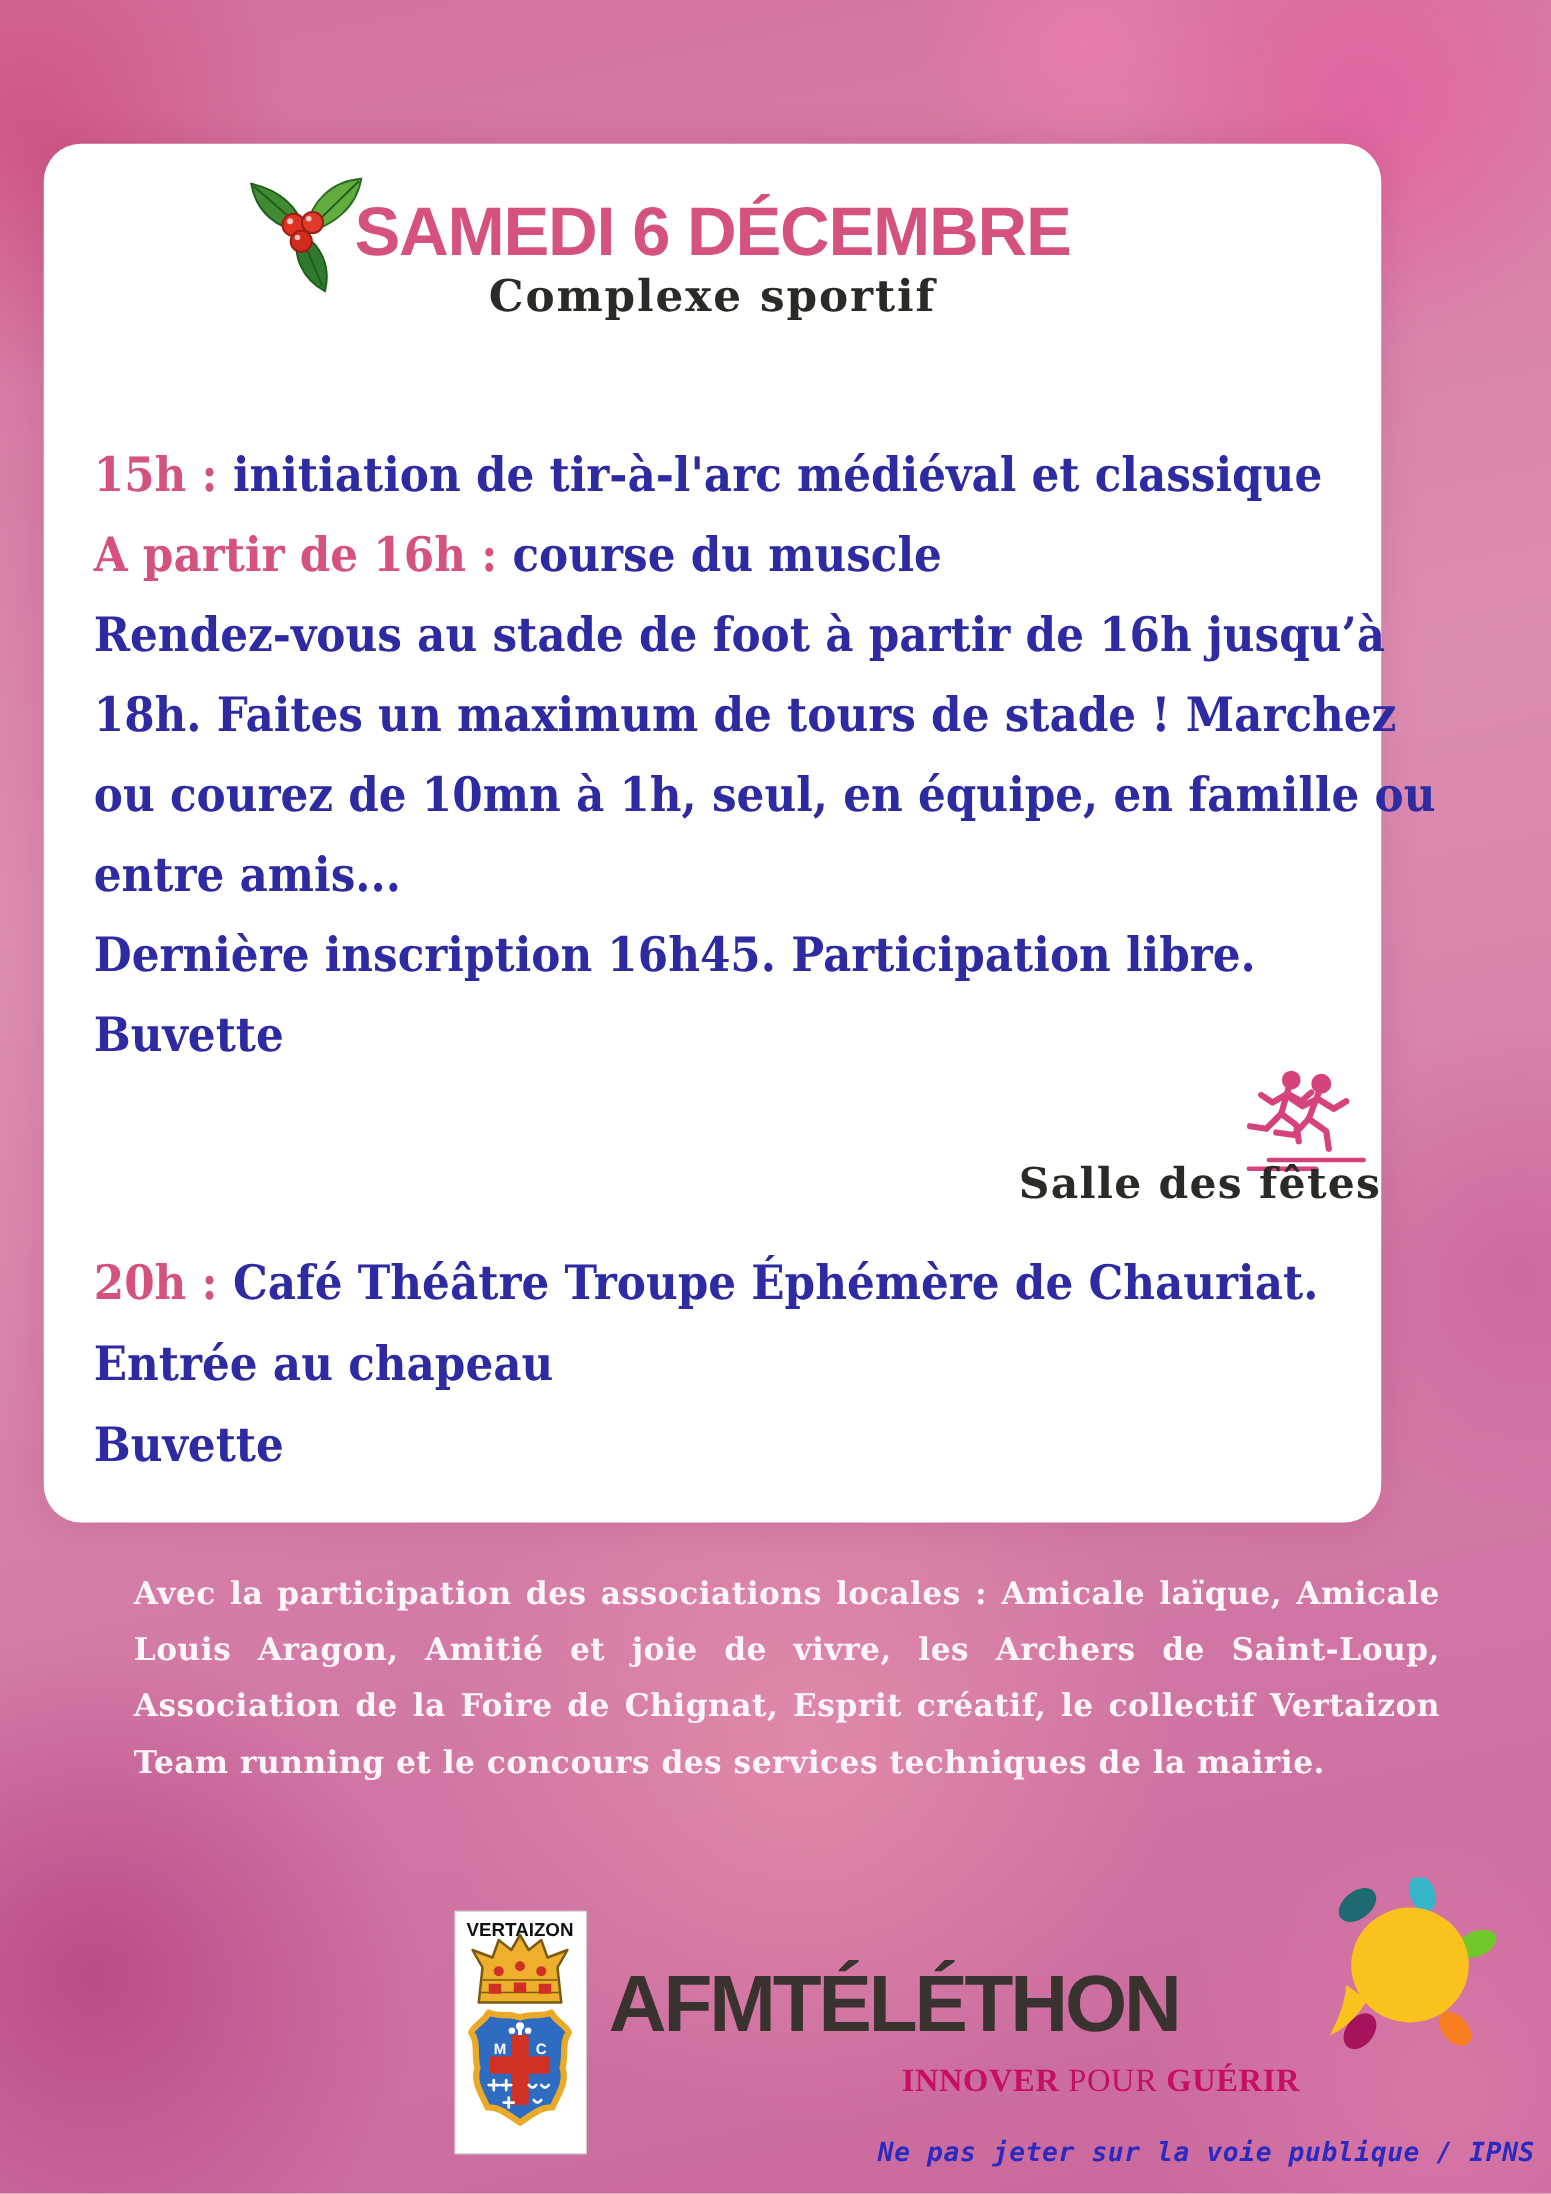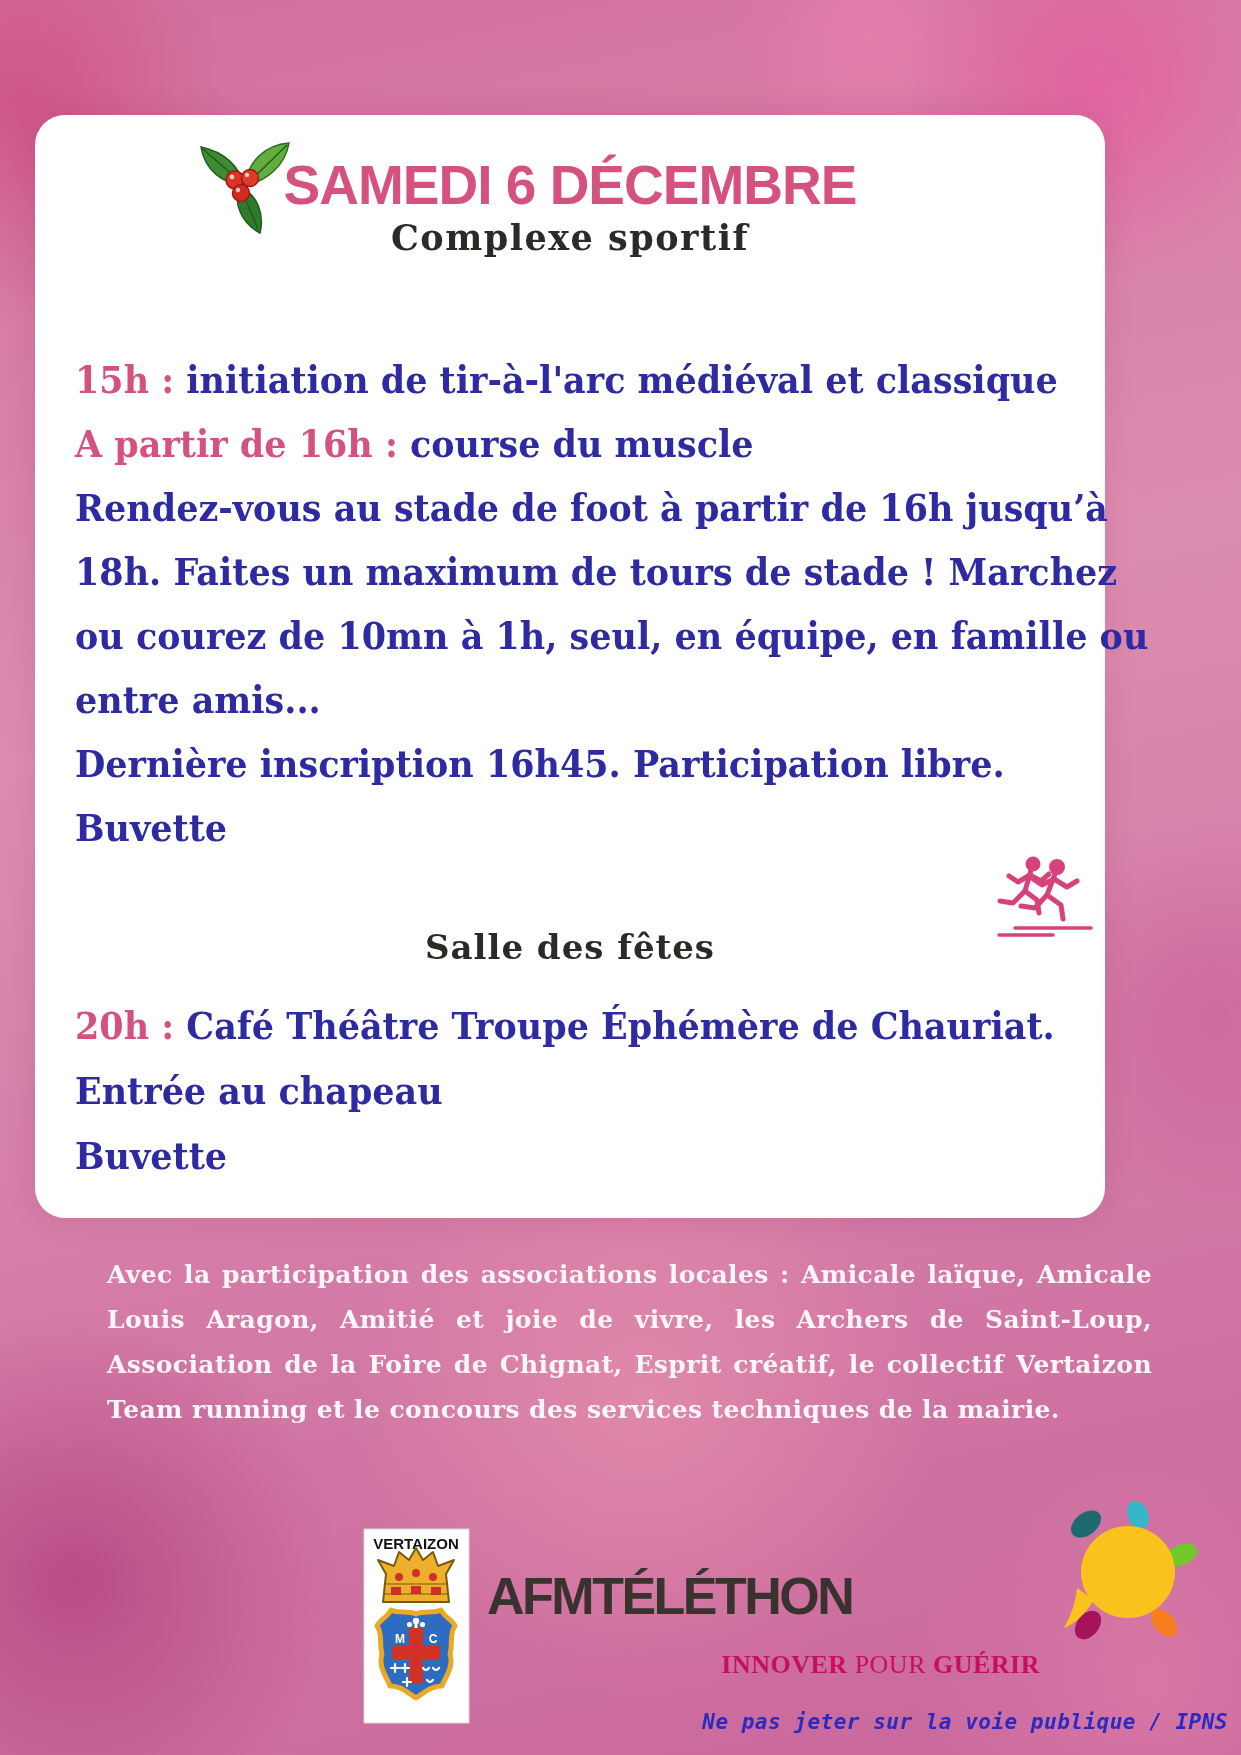--- a/index.html
+++ b/index.html
@@ -49,33 +49,33 @@
     font-size:38px;font-weight:700;
     transform:scaleX(.92);transform-origin:0 0;
   }
   .block1{top:233px;}
   .block2{top:878px;}
   .body-line{height:64px;line-height:64px;white-space:nowrap;}
   .block2 .body-line{height:65px;line-height:65px;}
   .accent{color:var(--accent-pink);}
   .runners{position:absolute;left:950px;top:740px;}
   .venue2{
-    position:absolute;left:0;top:812px;width:100%;text-align:center;
+    position:absolute;left:0;top:812px;width:100%;text-align:right;
     font-size:34px;font-weight:700;color:var(--heading-dark);letter-spacing:1px;
   }
   .associations{
     position:absolute;left:67px;top:1252px;width:1045px;
     font-size:25px;font-weight:700;color:#fdf6f8;
     line-height:45px;text-align:justify;letter-spacing:.4px;margin-left:40px;
   }
   .crest{position:absolute;left:363px;top:1528px;}
   .afm-title{
     position:absolute;left:487px;top:1566px;
     font-family:"Liberation Sans",sans-serif;font-weight:700;
-    font-size:52px;letter-spacing:-2.5px;color:var(--afm-dark);white-space:nowrap;
+    font-size:64px;letter-spacing:-2.5px;color:var(--afm-dark);white-space:nowrap;
   }
   .afm-tagline{
     position:absolute;left:487px;top:1650px;width:553px;text-align:right;
     font-family:Liberation Serif, serif;font-weight:700;
     font-size:26px;color:var(--afm-magenta);letter-spacing:.5px;white-space:nowrap;
   }
   .afm-tagline .light{font-weight:400;}
   .sun{position:absolute;left:1048px;top:1502px;}
   .footer-note{
     position:absolute;right:13px;top:1710px;

